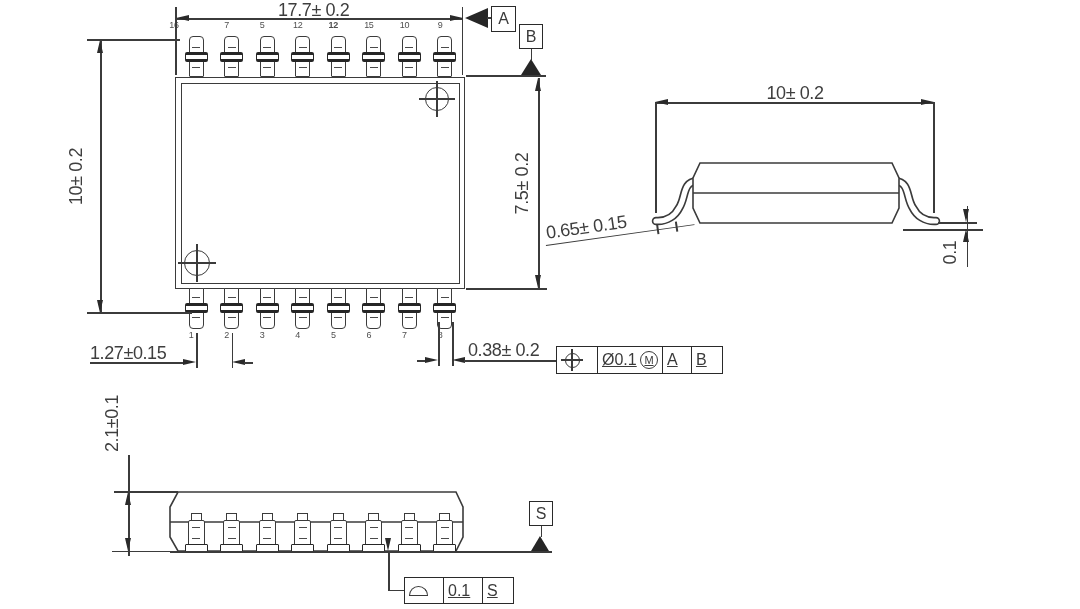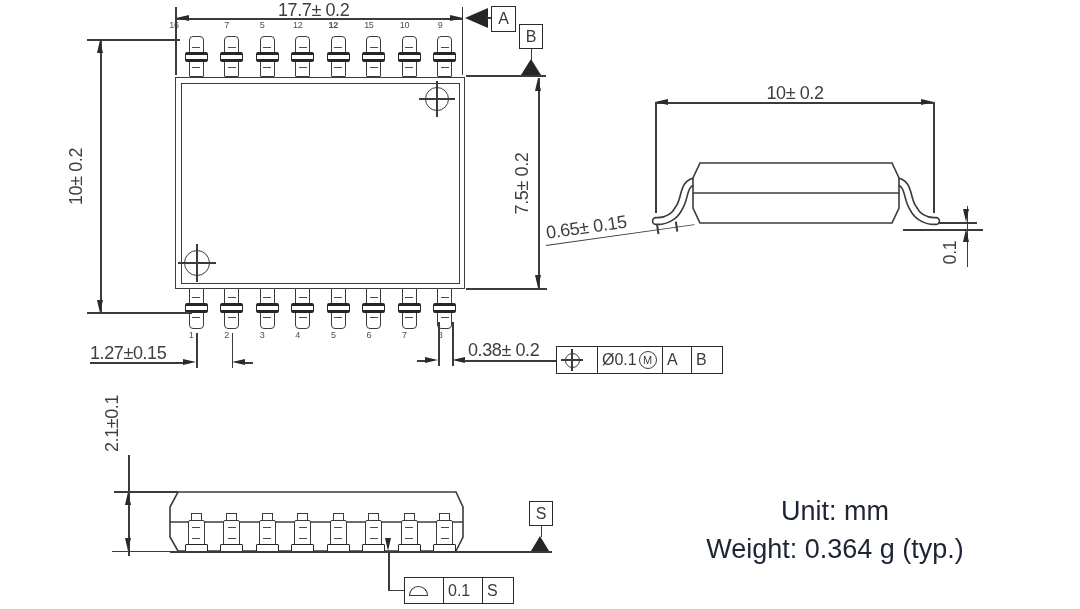--- a/index.html
+++ b/index.html
@@ -14,22 +14,22 @@
   .ar-l{border-top-width:3.5px;border-bottom-width:3.5px;border-right:13px solid #2a2a2a;}
   .ar-u{border-left-width:3.5px;border-right-width:3.5px;border-bottom:13px solid #2a2a2a;}
   .ar-d{border-left-width:3.5px;border-right-width:3.5px;border-top:13px solid #2a2a2a;}
   .tri{position:absolute;width:0;height:0;}
   .dimtext{position:absolute;color:#3e3e3e;font-size:18px;letter-spacing:-0.4px;white-space:nowrap;}
   .vtext{transform:rotate(-90deg);text-align:center;}
   .databox{position:absolute;border:1.7px solid #2a2a2a;background:#fff;color:#3a3a3a;
            font-size:16px;display:flex;align-items:center;justify-content:center;box-sizing:border-box;}
   .fcf{position:absolute;display:flex;border:1.8px solid #2a2a2a;background:#fff;color:#3a3a3a;
        font-size:16px;box-sizing:border-box;align-items:stretch;}
-  .fcf .cell{display:flex;align-items:center;justify-content:flex-start;padding:0 4px;
-             border-left:1.8px solid #2a2a2a;}
+  .fcf .cell{display:flex;align-items:center;justify-content:space-between;padding:0 4px;
+             border-left:1.8px solid #2a2a2a;text-decoration:underline;}
   .fcf .cell:first-child{border-left:none;}
   .pos-sym{position:relative;width:22px;height:22px;}
   .pos-sym .c{position:absolute;left:4px;top:4px;width:13px;height:13px;border:1.6px solid #3a3a3a;border-radius:50%;}
   .pos-sym .h{position:absolute;left:0;top:10.3px;width:22px;height:1.5px;background:#3a3a3a;}
   .pos-sym .v{position:absolute;top:0;left:10.3px;height:22px;width:1.5px;background:#3a3a3a;}
   .m-circle{display:inline-flex;width:16px;height:16px;border:1.5px solid #3a3a3a;border-radius:50%;
             align-items:center;justify-content:center;font-size:11px;margin-left:2px;color:#3a3a3a;}
   .dome{width:19px;height:10px;border:1.6px solid #3a3a3a;border-radius:9.5px 9.5px 0 0;box-sizing:border-box;}
   .xh-c{position:absolute;border:1.5px solid #3b3b3b;border-radius:50%;background:transparent;box-sizing:border-box;}
   .pin{position:absolute;width:15px;height:41px;top:0;}
@@ -363,18 +363,14 @@
   <div class="vl" style="left:388px;top:551px;height:40px;"></div>
   <div class="hl" style="left:388px;top:589.5px;width:16px;"></div>
   <div class="fcf" style="left:404px;top:577px;height:27px;">
     <div class="cell" style="width:30px;">
         <div class="dome"></div>
       </div>
     <div class="cell" style="min-width:30px;">0.1</div>
     <div class="cell" style="width:22px;">S</div>
   </div>
 
-  <div class="notes">
-    <div>Unit: mm</div>
-    <div>Weight: 0.364 g (typ.)</div>
-  </div>
 
 </div>
 
 </body></html>

